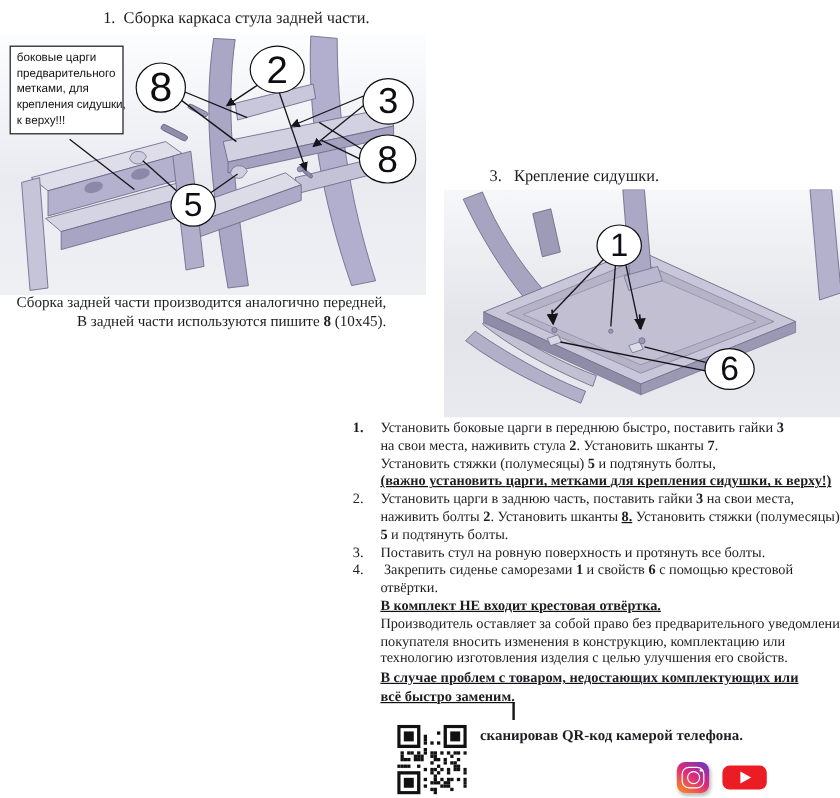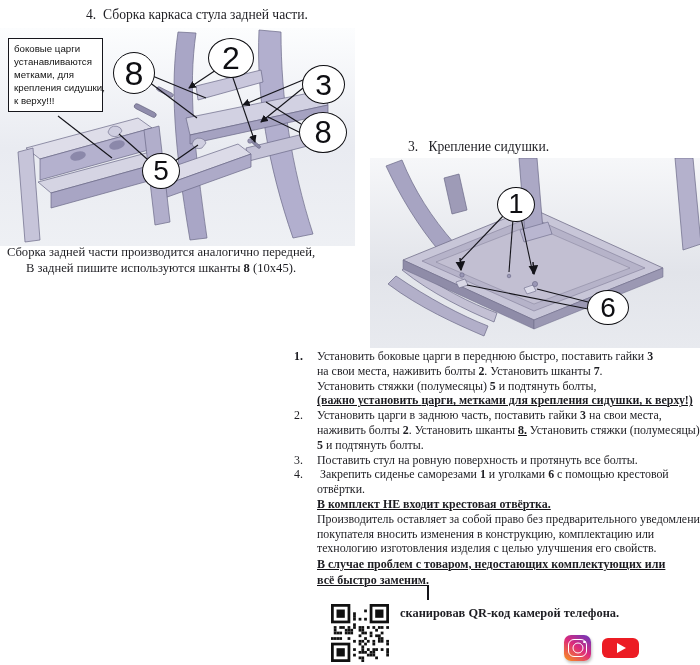--- a/index.html
+++ b/index.html
@@ -12,21 +12,21 @@
   .diagram{position:absolute}
   #d1{left:0;top:28px;width:326px;height:218px}
   #d2{left:370px;top:158px;width:330px;height:190px}
   svg.art{position:absolute;left:0;top:0}
   .notebox{position:absolute;left:8px;top:10px;width:85px;background:#fff;border:1.3px solid #16161c;
            padding:3px 3px 4px 5px;font-size:9.7px;line-height:13px;z-index:3;
            font-family:"Liberation Sans","DejaVu Sans",sans-serif;color:#111}
   .callout{position:absolute;z-index:2;border:1.7px solid #0e0e12;border-radius:50%;background:#fff;
            display:flex;align-items:center;justify-content:center;
            font-family:"Liberation Sans","DejaVu Sans",sans-serif;color:#0e0e12;line-height:1}
-  .caption{position:absolute;left:0;top:244px;width:322px;text-align:center;font-size:12.6px;line-height:16.2px}
+  .caption{position:absolute;left:0;top:244px;width:322px;text-align:right;font-size:12.6px;line-height:16.2px}
   .ins{position:absolute;left:294px;top:349px;width:410px;font-size:11.9px;line-height:14.8px}
   .ins-item{display:flex;align-items:flex-start}
   .ins-num{flex:0 0 23px;width:23px}
   .ins-body{flex:1}
   .wa{position:absolute;left:317px;top:556px;font-size:12px;line-height:16px}
   .videotext{position:absolute;left:400px;top:605px;font-size:12.4px;line-height:16.4px}
   .tline{white-space:pre}
   .bld{font-weight:700}
   .und{text-decoration:underline;text-decoration-thickness:1px;text-decoration-color:#101016}
   .sq{text-decoration-style:wavy;text-decoration-color:#d93030;text-decoration-thickness:1px}
@@ -40,21 +40,21 @@
   .ig-dot{position:absolute;width:2.5px;height:2.5px;background:#fff;border-radius:50%;right:5.5px;top:5.5px}
   .yt{position:absolute;left:602px;top:638px;width:37px;height:20px;border-radius:6px;background:#ec1c24;
       display:flex;align-items:center;justify-content:center}
   .yt-tri{width:0;height:0;border-left:9px solid #fff;border-top:5.5px solid transparent;border-bottom:5.5px solid transparent;margin-left:2px}
 </style>
 </head>
 <body>
 
 <div class="page">
 
-  <div class="title" id="t1">4.  Сборка каркаса стула задней части.</div>
+  <div class="title" id="t1">1.  Сборка каркаса стула задней части.</div>
 
   <div class="diagram" id="d1">
     <svg class="art" width="355" height="218" viewBox="0 0 355 218">
       <defs>
         <linearGradient id="bg1" x1="0" y1="0" x2="0" y2="1">
           <stop offset="0" stop-color="#fcfdfe"></stop>
             <stop offset=".55" stop-color="#e9ebf1"></stop>
             <stop offset="1" stop-color="#eef0f4"></stop>
         </linearGradient>
         <marker id="ar1" viewBox="0 0 8 8" refX="7" refY="4" markerWidth="7" markerHeight="7" orient="auto">
@@ -98,21 +98,21 @@
         <line x1="303" y1="52" x2="243" y2="77" marker-end="url(#ar1)"></line>
         <line x1="303" y1="60" x2="261" y2="94" marker-end="url(#ar1)"></line>
         <line x1="301" y1="96" x2="266" y2="74"></line>
         <line x1="301" y1="105" x2="268" y2="89"></line>
         <line x1="147" y1="131" x2="119" y2="106"></line>
         <line x1="175" y1="133" x2="198" y2="117"></line>
       </g>
     </svg>
     <div class="notebox">
         <div class="tline"><span>боковые царги</span></div>
-        <div class="tline"><span>устанавливаются</span></div>
+        <div class="tline"><span>предварительного</span></div>
         <div class="tline"><span>метками, для</span></div>
         <div class="tline"><span>крепления сидушки,</span></div>
         <div class="tline"><span>к верху!!!</span></div>
       </div>
     <div class="callout" style="left:113px;top:24px;width:40px;height:40px;font-size:34px">
         <span>8</span>
       </div>
     <div class="callout" style="left:208px;top:10px;width:44px;height:38px;font-size:32px">
         <span>2</span>
       </div>
@@ -122,21 +122,21 @@
     <div class="callout" style="left:299px;top:84px;width:46px;height:39px;font-size:31px">
         <span>8</span>
       </div>
     <div class="callout" style="left:142px;top:125px;width:36px;height:34px;font-size:28px">
         <span>5</span>
       </div>
   </div>
 
   <div class="caption">
       <div class="tline"><span>Сборка задней части производится аналогично передней,</span></div>
-      <div class="tline"><span>В задней пишите используются шканты </span><span class="bld">8</span><span> (10x45).</span></div>
+      <div class="tline"><span>В задней части используются пишите </span><span class="bld">8</span><span> (10x45).</span></div>
     </div>
 
   <div class="title" id="t2">3.   Крепление сидушки.</div>
 
   <div class="diagram" id="d2">
     <svg class="art" width="330" height="190" viewBox="0 0 330 190">
       <defs>
         <linearGradient id="bg2" x1="0" y1="0" x2="0" y2="1">
           <stop offset="0" stop-color="#f6f7f9"></stop>
             <stop offset=".6" stop-color="#e2e4ea"></stop>
@@ -188,21 +188,21 @@
     <div class="callout" style="left:217px;top:132px;width:40px;height:33px;font-size:28px">
         <span>6</span>
       </div>
   </div>
 
   <div class="ins">
       <div class="ins-item">
         <div class="ins-num bld">1.</div>
         <div class="ins-body">
           <div class="tline"><span>Установить боковые </span><span><span class="sq">царги</span></span><span> в переднюю быстро, поставить гайки </span><span class="bld">3</span></div>
-          <div class="tline"><span>на свои места, наживить болты </span><span class="bld">2</span><span>. Установить </span><span><span class="sq">шканты</span></span><span> </span><span class="bld">7</span><span>.</span></div>
+          <div class="tline"><span>на свои места, наживить стула </span><span class="bld">2</span><span>. Установить </span><span><span class="sq">шканты</span></span><span> </span><span class="bld">7</span><span>.</span></div>
           <div class="tline"><span>Установить стяжки (полумесяцы) </span><span class="bld">5</span><span> и подтянуть болты</span><span><span class="sq">,</span></span></div>
           <div class="tline"><span class="bld und">(важно установить </span><span class="bld und"><span class="sq">царги,</span></span><span class="bld und"> метками для крепления сидушки, к верху!)</span></div>
         </div>
       </div>
       <div class="ins-item">
         <div class="ins-num">2.</div>
         <div class="ins-body">
           <div class="tline"><span>Установить </span><span><span class="sq">царги</span></span><span> в заднюю часть, поставить гайки </span><span class="bld">3</span><span> на свои места,</span></div>
           <div class="tline"><span>наживить болты </span><span class="bld">2</span><span>. Установить шканты </span><span class="bld und">8.</span><span> Установить стяжки (полумесяцы)</span></div>
           <div class="tline"><span class="bld">5</span><span> и подтянуть болты.</span></div>
@@ -210,21 +210,21 @@
       </div>
       <div class="ins-item">
         <div class="ins-num">3.</div>
         <div class="ins-body">
           <div class="tline"><span>Поставить стул на ровную поверхность и протянуть все болты.</span></div>
         </div>
       </div>
       <div class="ins-item">
         <div class="ins-num">4.</div>
         <div class="ins-body">
-          <div class="tline"><span> Закрепить сиденье саморезами </span><span class="bld">1</span><span> и уголками </span><span class="bld">6</span><span> с помощью крестовой</span></div>
+          <div class="tline"><span> Закрепить сиденье саморезами </span><span class="bld">1</span><span> и свойств </span><span class="bld">6</span><span> с помощью крестовой</span></div>
           <div class="tline"><span>отвёртки.</span></div>
           <div class="tline"><span class="bld und">В комплект НЕ входит крестовая отвёртка.</span></div>
           <div class="tline"><span>Производитель оставляет за собой право без предварительного уведомления</span></div>
           <div class="tline"><span>покупателя вносить изменения в конструкцию, комплектацию или</span></div>
           <div class="tline"><span>технологию изготовления изделия с целью улучшения его свойств.</span></div>
         </div>
       </div>
     </div>
 
   <div class="wa">

